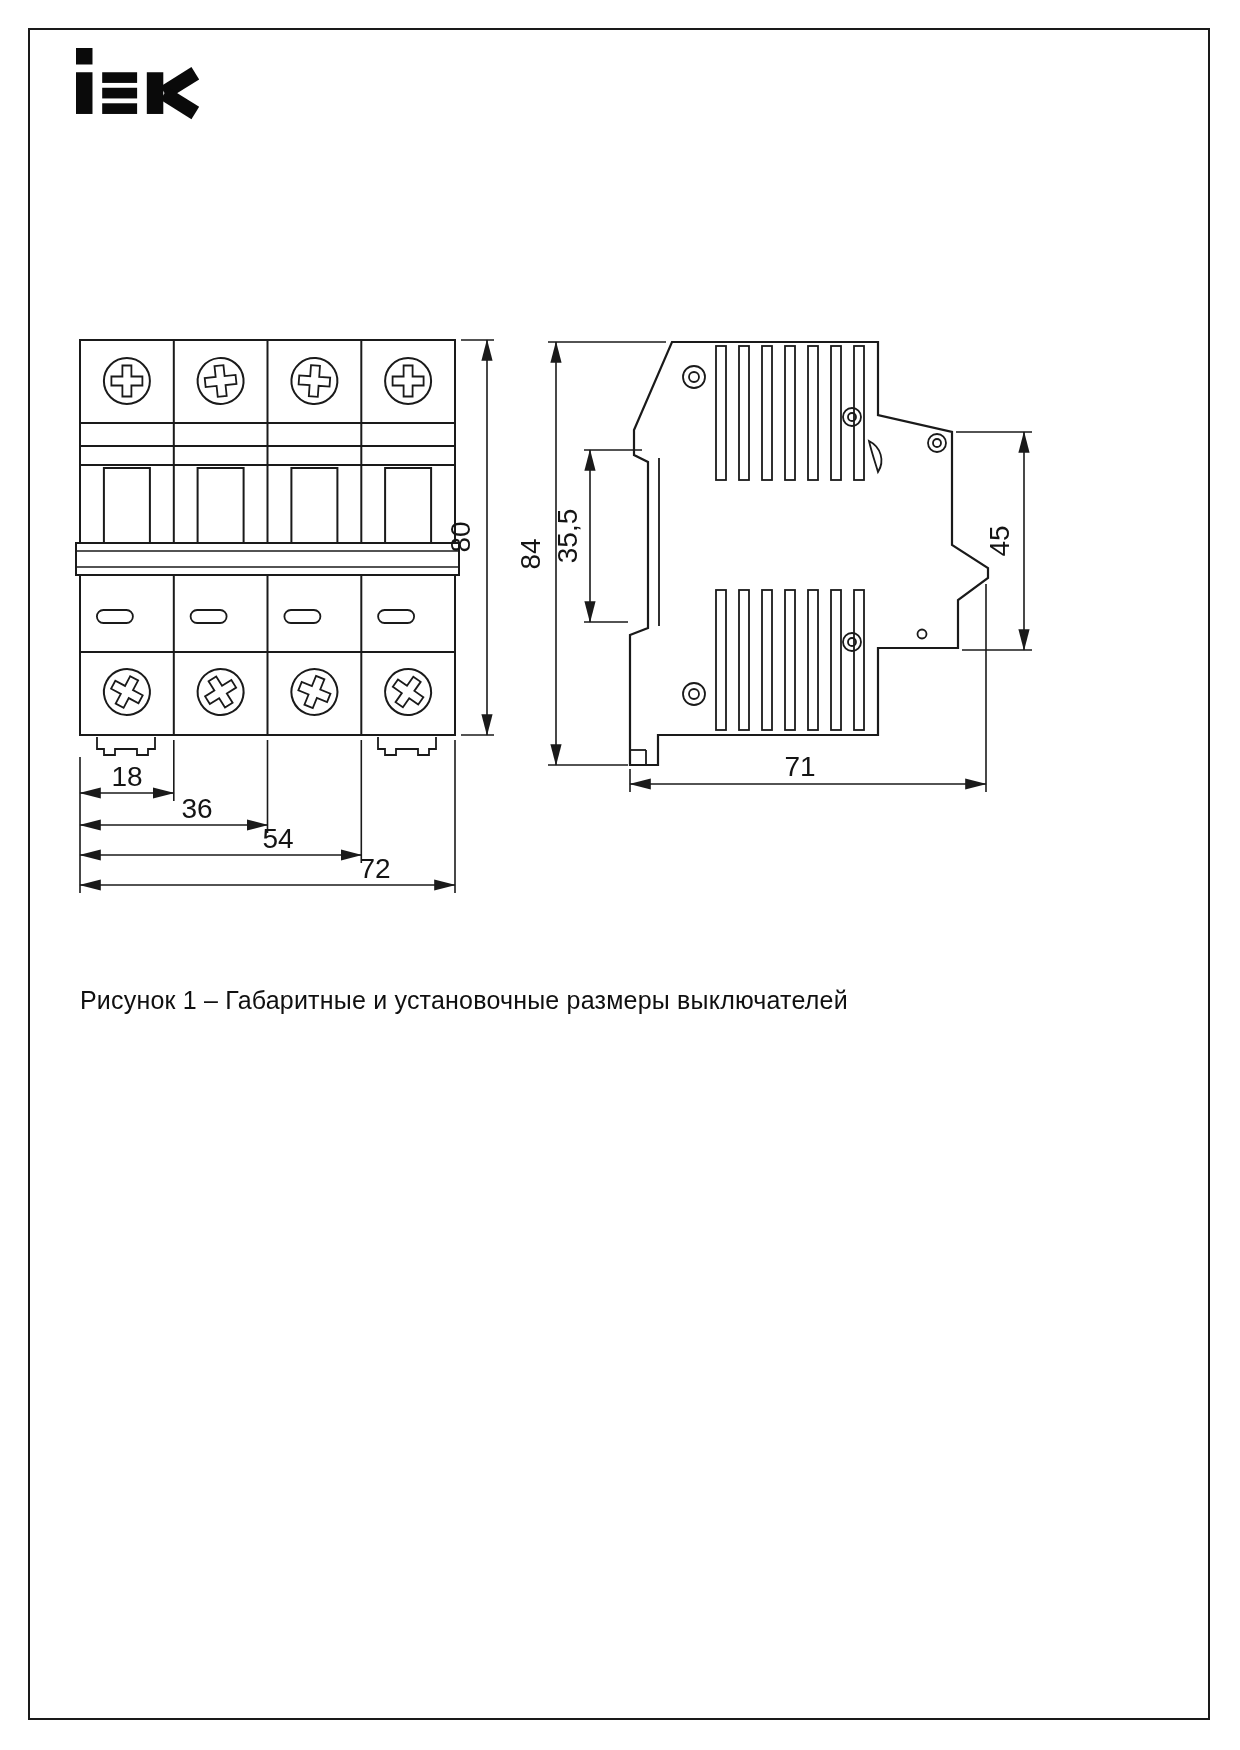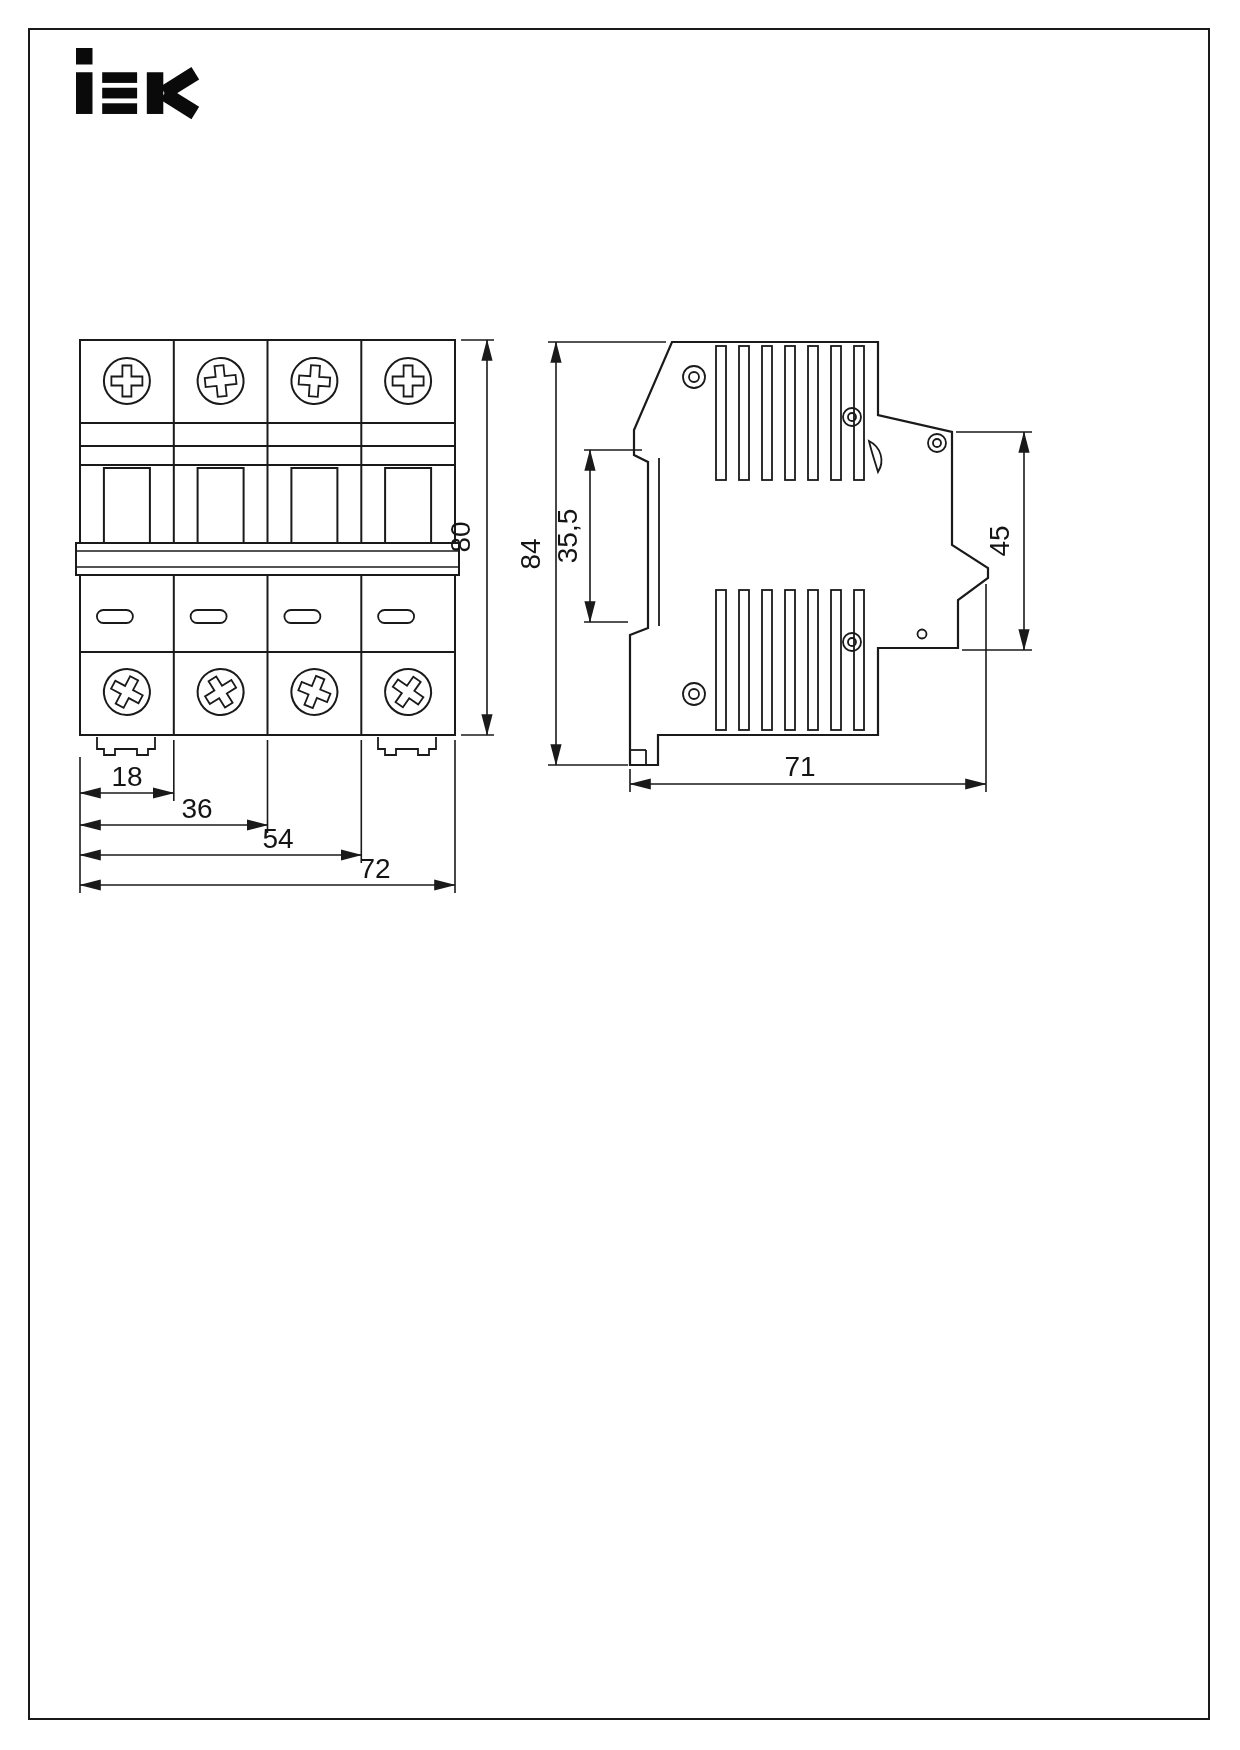--- a/index.html
+++ b/index.html
@@ -214,13 +214,14 @@
       </g>
     </g>
     <g fill="#141414" stroke="none" font-size="28" font-family="Liberation Sans, DejaVu Sans, sans-serif">
       <text x="540" y="554" text-anchor="middle" transform="rotate(-90 540 554)">84</text>
       <text x="577" y="536" text-anchor="middle" transform="rotate(-90 577 536)">35,5</text>
       <text x="1009" y="541" text-anchor="middle" transform="rotate(-90 1009 541)">45</text>
       <text x="800" y="776" text-anchor="middle">71</text>
     </g>
   </svg>
 
+  <div class="caption">Рисунок 1 – Габаритные и установочные размеры выключателей</div>
 </div>
 
 </body></html>

